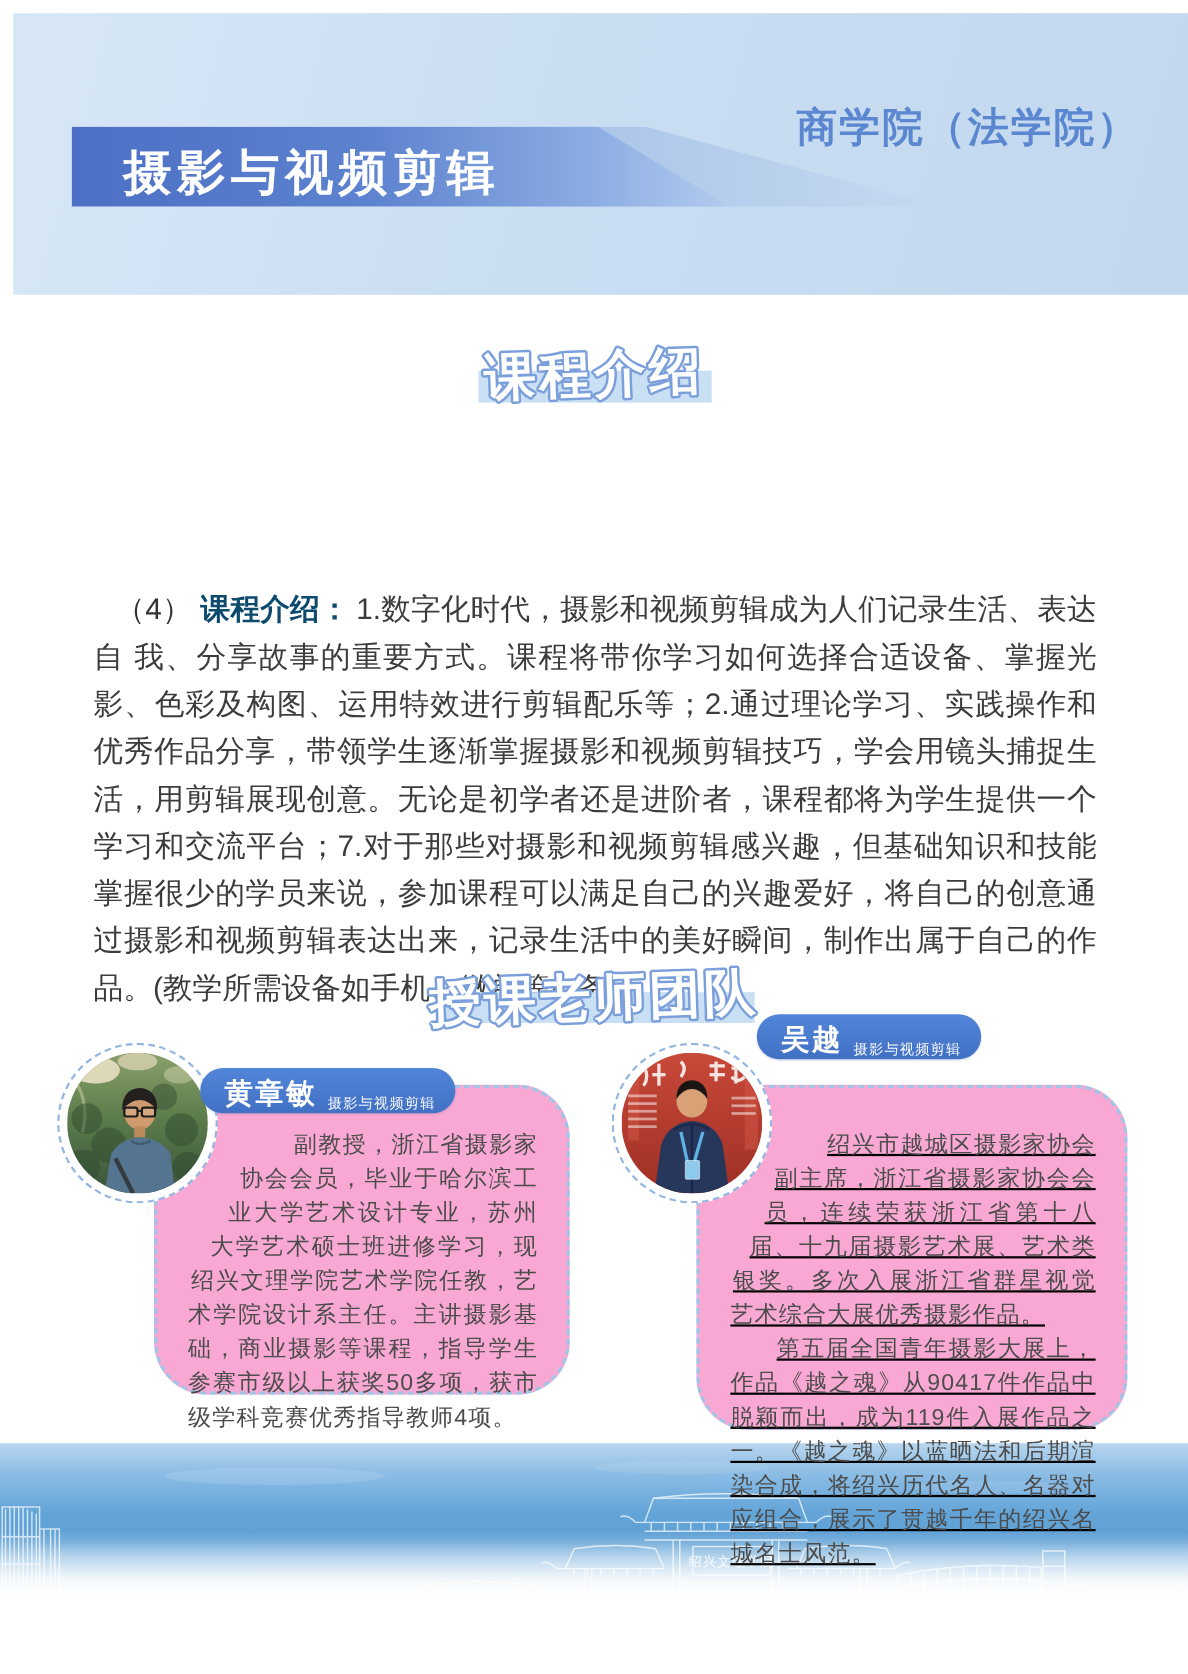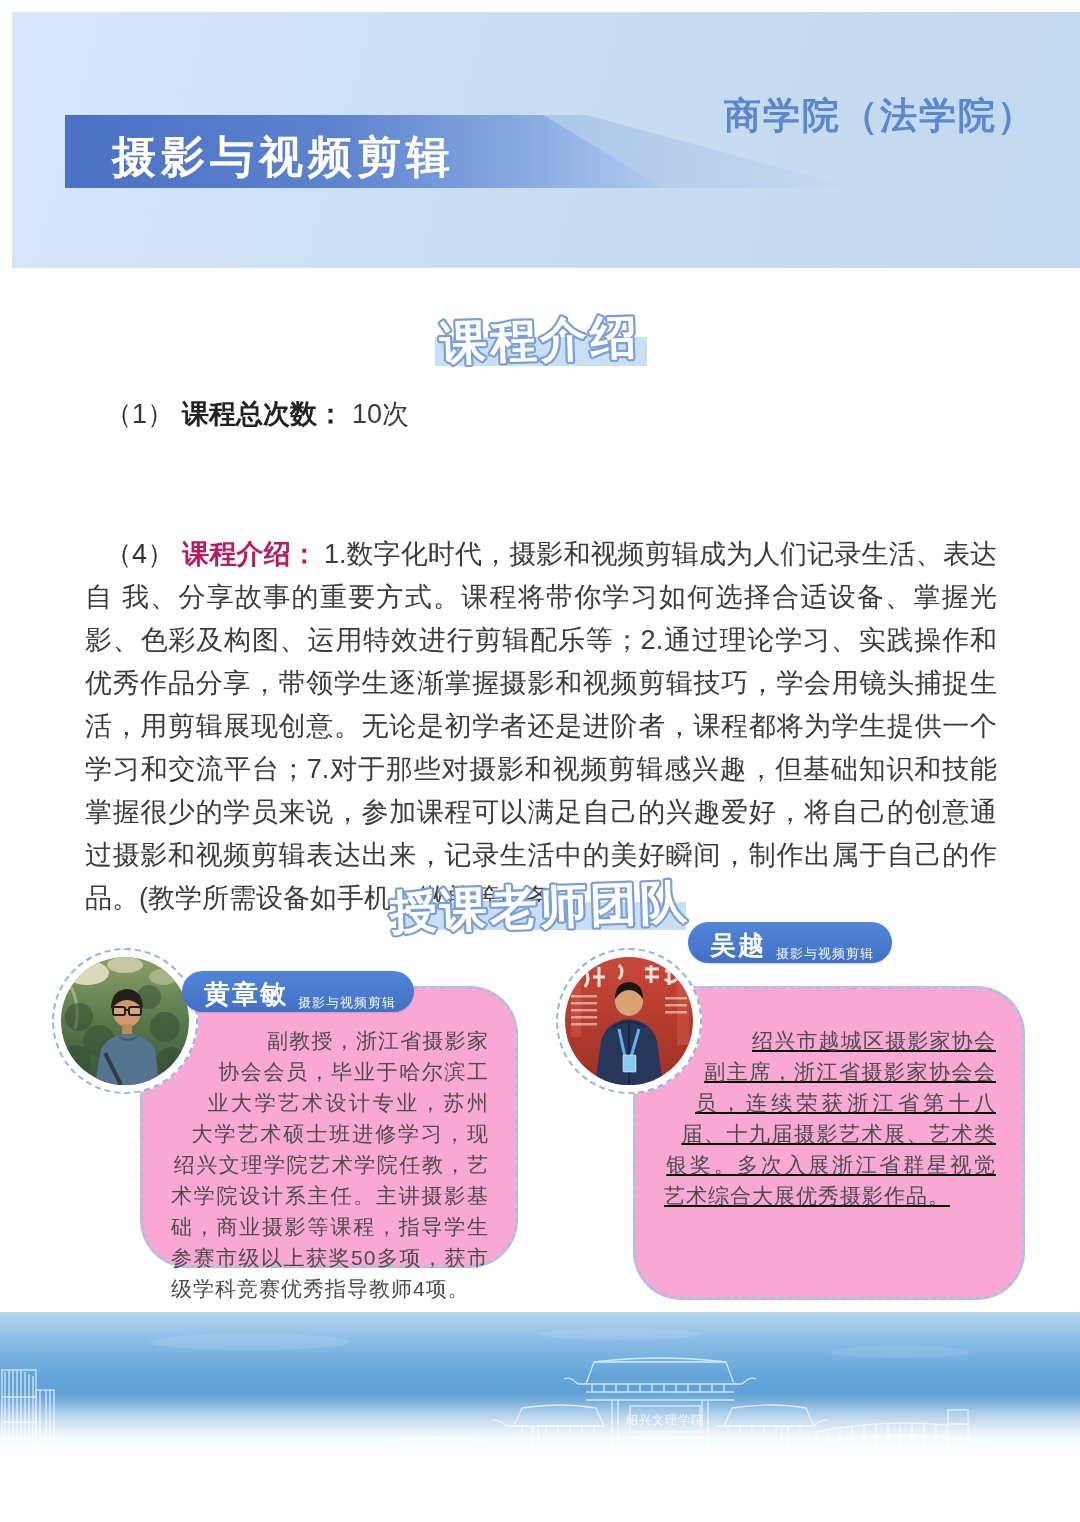--- a/index.html
+++ b/index.html
@@ -47,21 +47,21 @@
   .items{position:absolute;left:85px;top:392px;width:912px;}
   .item{font-size:27px;color:#3c3c3c;height:45px;line-height:45px;padding-left:20px;}
   .item .num{margin-right:8px;color:#333;}
   .item .label{font-weight:700;color:#222;margin-right:8px;}
   .intro-para{
     position:absolute;left:85px;top:533px;width:912px;
     font-size:27px;line-height:43px;color:#3c3c3c;
     text-align:justify;text-indent:20px;
   }
   .intro-para .num{margin-right:8px;color:#333;}
-  .intro-para .label{font-weight:700;color:#be185d;margin-right:6px;}
+  .intro-para .label{font-weight:700;color:#0c4a6e;margin-right:6px;}
   
   .card{
     position:absolute;border:3px dashed #a6c2e4;border-radius:48px;background:#f9a8d4;z-index:1;
   }
   .card.huang{left:140px;top:986px;width:372px;height:276px;}
   .card.wu{left:633px;top:986px;width:386px;height:308px;text-decoration:underline;}
   .card-text{
     margin:36px 26px 0 28px;font-size:21px;line-height:31px;color:#4c4c4c;
     text-align:justify;letter-spacing:1px;
   }
@@ -109,23 +109,20 @@
   <div class="banner-echo"></div>
   <div class="banner"></div>
   <div class="banner-title">摄影与视频剪辑</div>
 
   <div class="heading-band band-course"></div>
   <svg class="heading-svg course" width="440" height="86">
     <text x="220" y="60" text-anchor="middle" transform="rotate(-2 220 45)">课程介绍</text>
   </svg>
 
   <div class="items">
-    <div class="item">
-      <span class="num">（1）</span><span class="label">课程总次数：</span><span class="value">10次</span>
-    </div>
   </div>
 
   <div class="intro-para">
     <span class="num">（4）</span><span class="label">课程介绍：</span><span class="value">1.数字化时代，摄影和视频剪辑成为人们记录生活、表达自 我、分享故事的重要方式。课程将带你学习如何选择合适设备、掌握光影、色彩及构图、运用特效进行剪辑配乐等；2.通过理论学习、实践操作和优秀作品分享，带领学生逐渐掌握摄影和视频剪辑技巧，学会用镜头捕捉生活，用剪辑展现创意。无论是初学者还是进阶者，课程都将为学生提供一个学习和交流平台；7.对于那些对摄影和视频剪辑感兴趣，但基础知识和技能掌握很少的学员来说，参加课程可以满足自己的兴趣爱好，将自己的创意通过摄影和视频剪辑表达出来，记录生活中的美好瞬间，制作出属于自己的作品。(教学所需设备如手机、微单等自备)</span>
   </div>
 
   <div class="heading-band band-teachers"></div>
   <svg class="heading-svg teachers" width="460" height="86">
     <text x="230" y="60" text-anchor="middle" transform="rotate(-2 230 45)">授课老师团队</text>
   </svg>
@@ -173,20 +170,21 @@
   </div>
   <div class="badge badge-huang">
     <span class="bname">黄章敏</span>
     <span class="btag">摄影与视频剪辑</span>
   </div>
 
   <div class="card wu">
     <div class="card-text">
       <div class="float-shape"></div>
       <p>绍兴市越城区摄影家协会副主席，浙江省摄影家协会会员，连续荣获浙江省第十八届、十九届摄影艺术展、艺术类银奖。多次入展浙江省群星视觉艺术综合大展优秀摄影作品。</p>
+      <p>第五届全国青年摄影大展上，作品《越之魂》从90417件作品中脱颖而出，成为119件入展作品之一。《越之魂》以蓝晒法和后期渲染合成，将绍兴历代名人、名器对应组合，展示了贯越千年的绍兴名城名士风范。</p>
     </div>
   </div>
   <div class="photo-ring ring-wu">
     <div class="photo">
       <svg width="128" height="128" viewBox="0 0 128 128">
         <defs>
           <linearGradient id="pg2" x1="0" y1="0" x2="0" y2="1">
             <stop offset="0" stop-color="#c8493a"></stop>
               <stop offset="1" stop-color="#9e2f24"></stop>
           </linearGradient>

